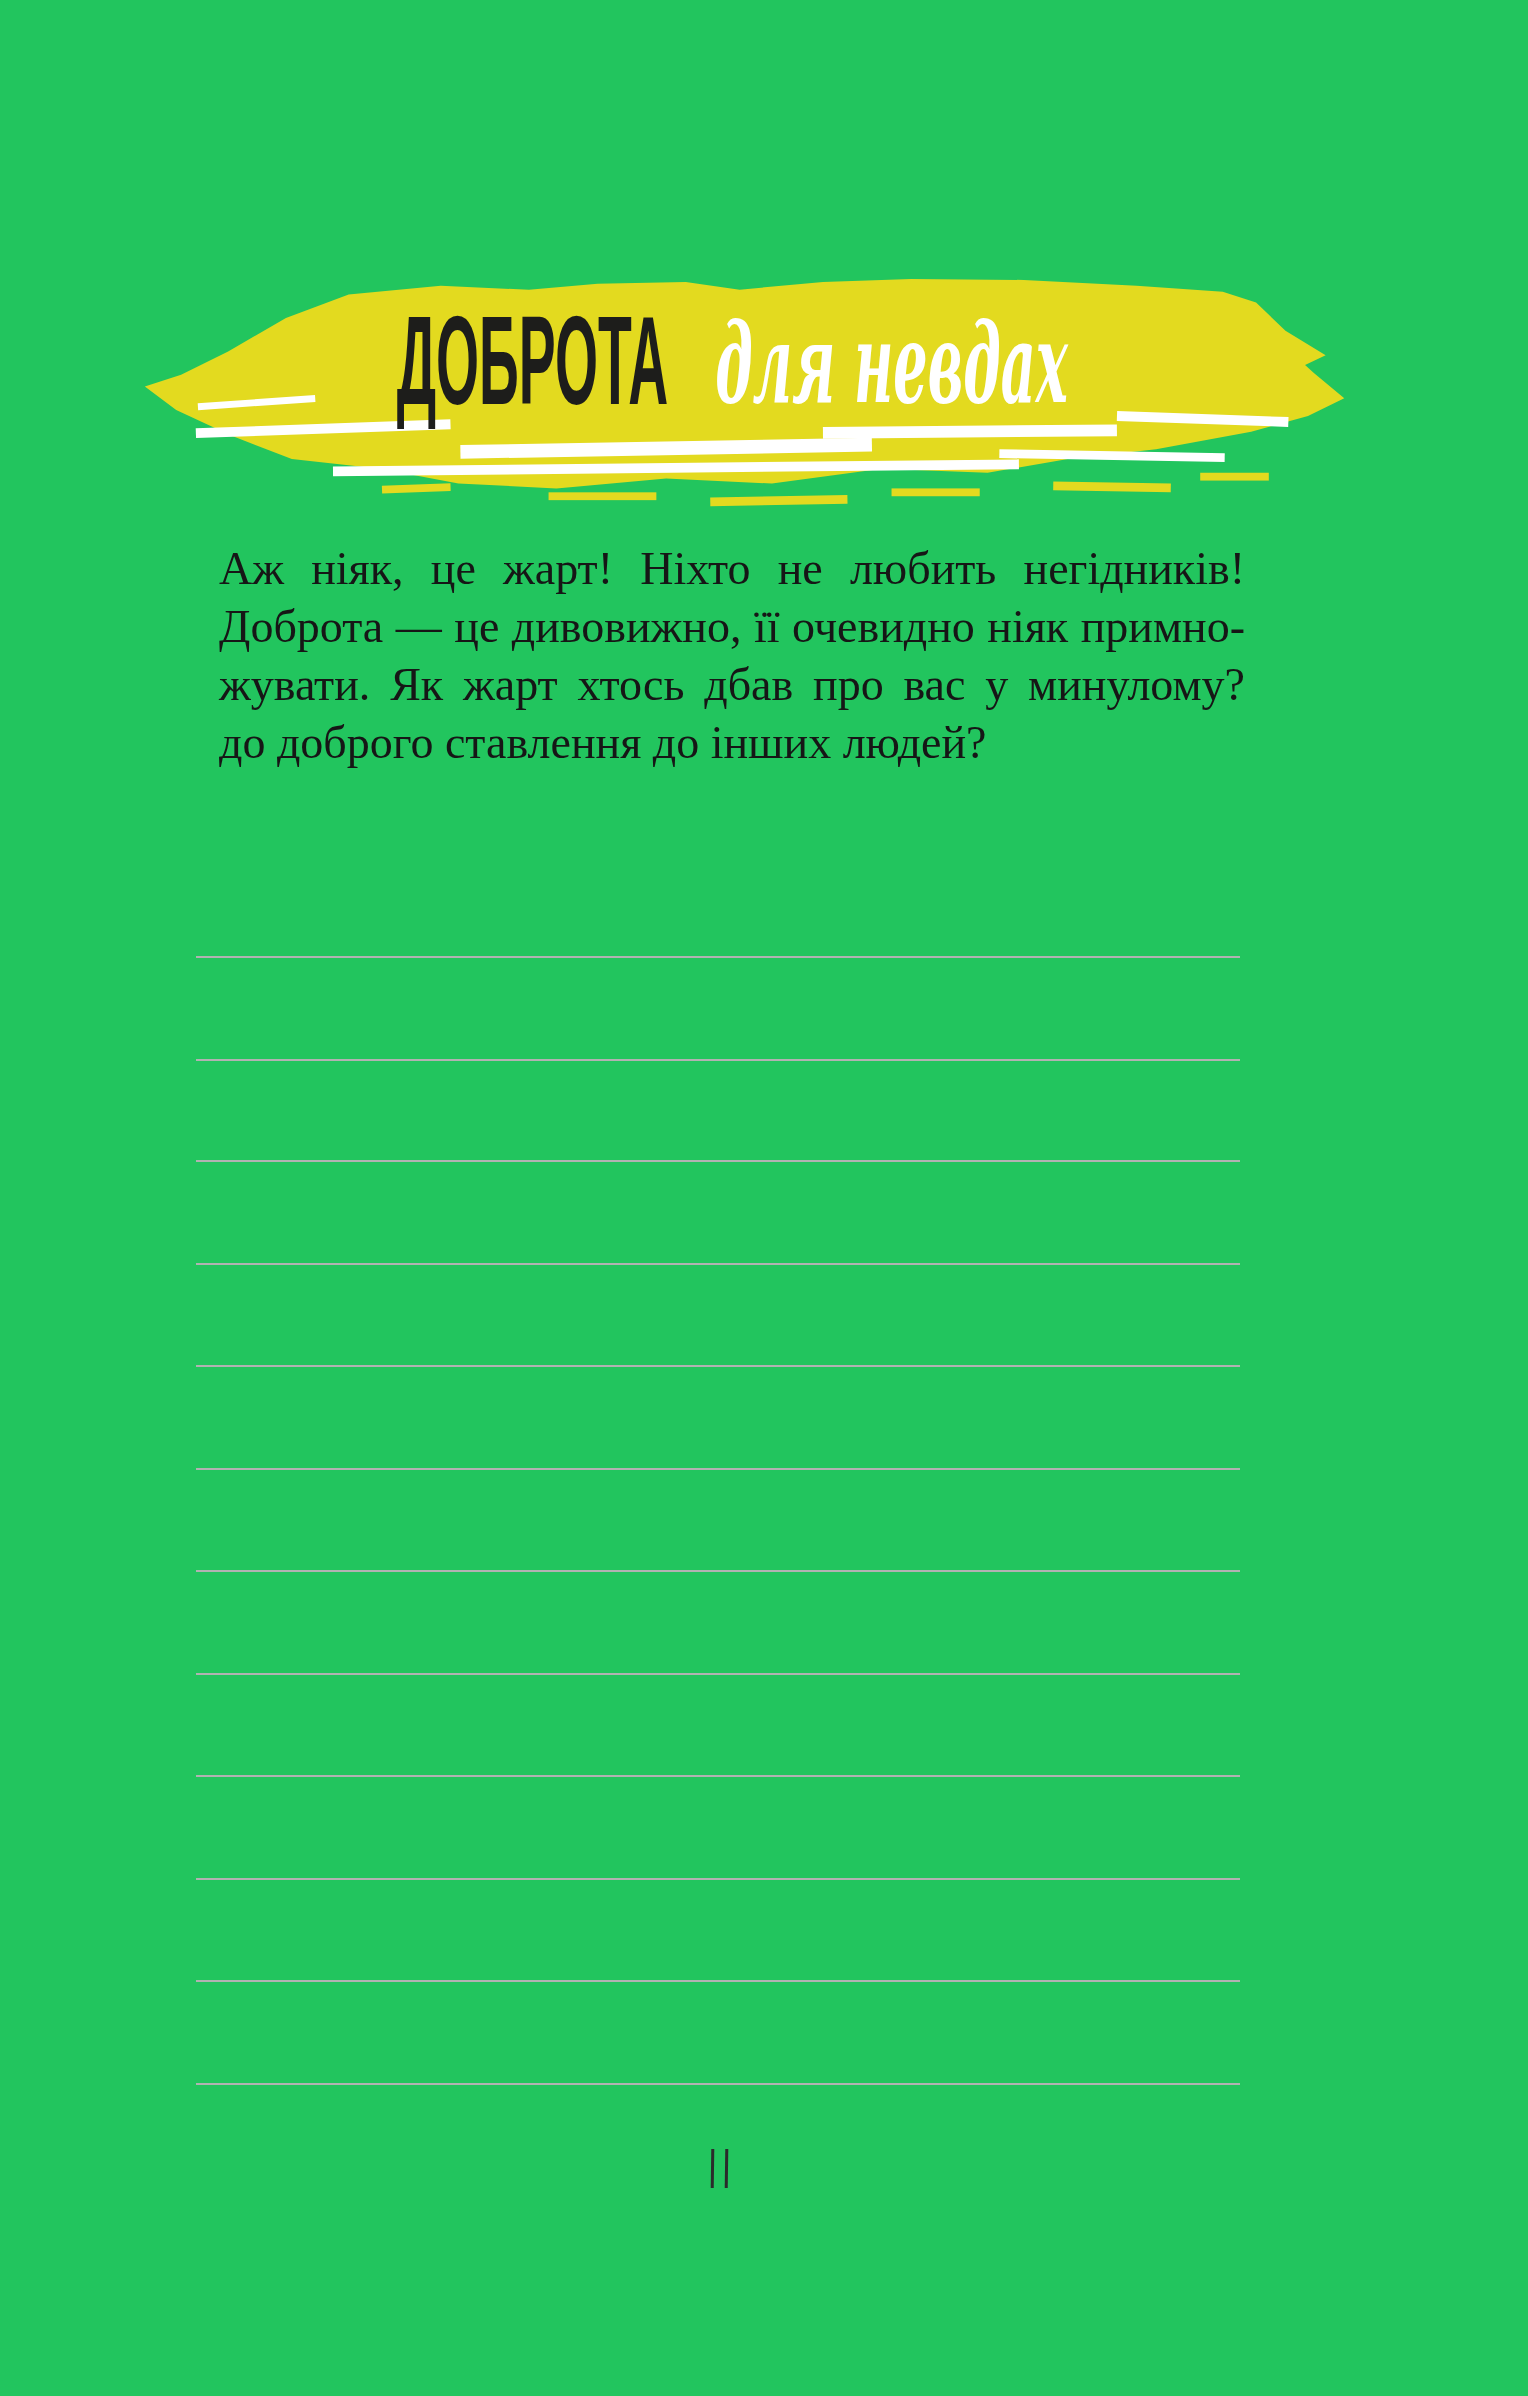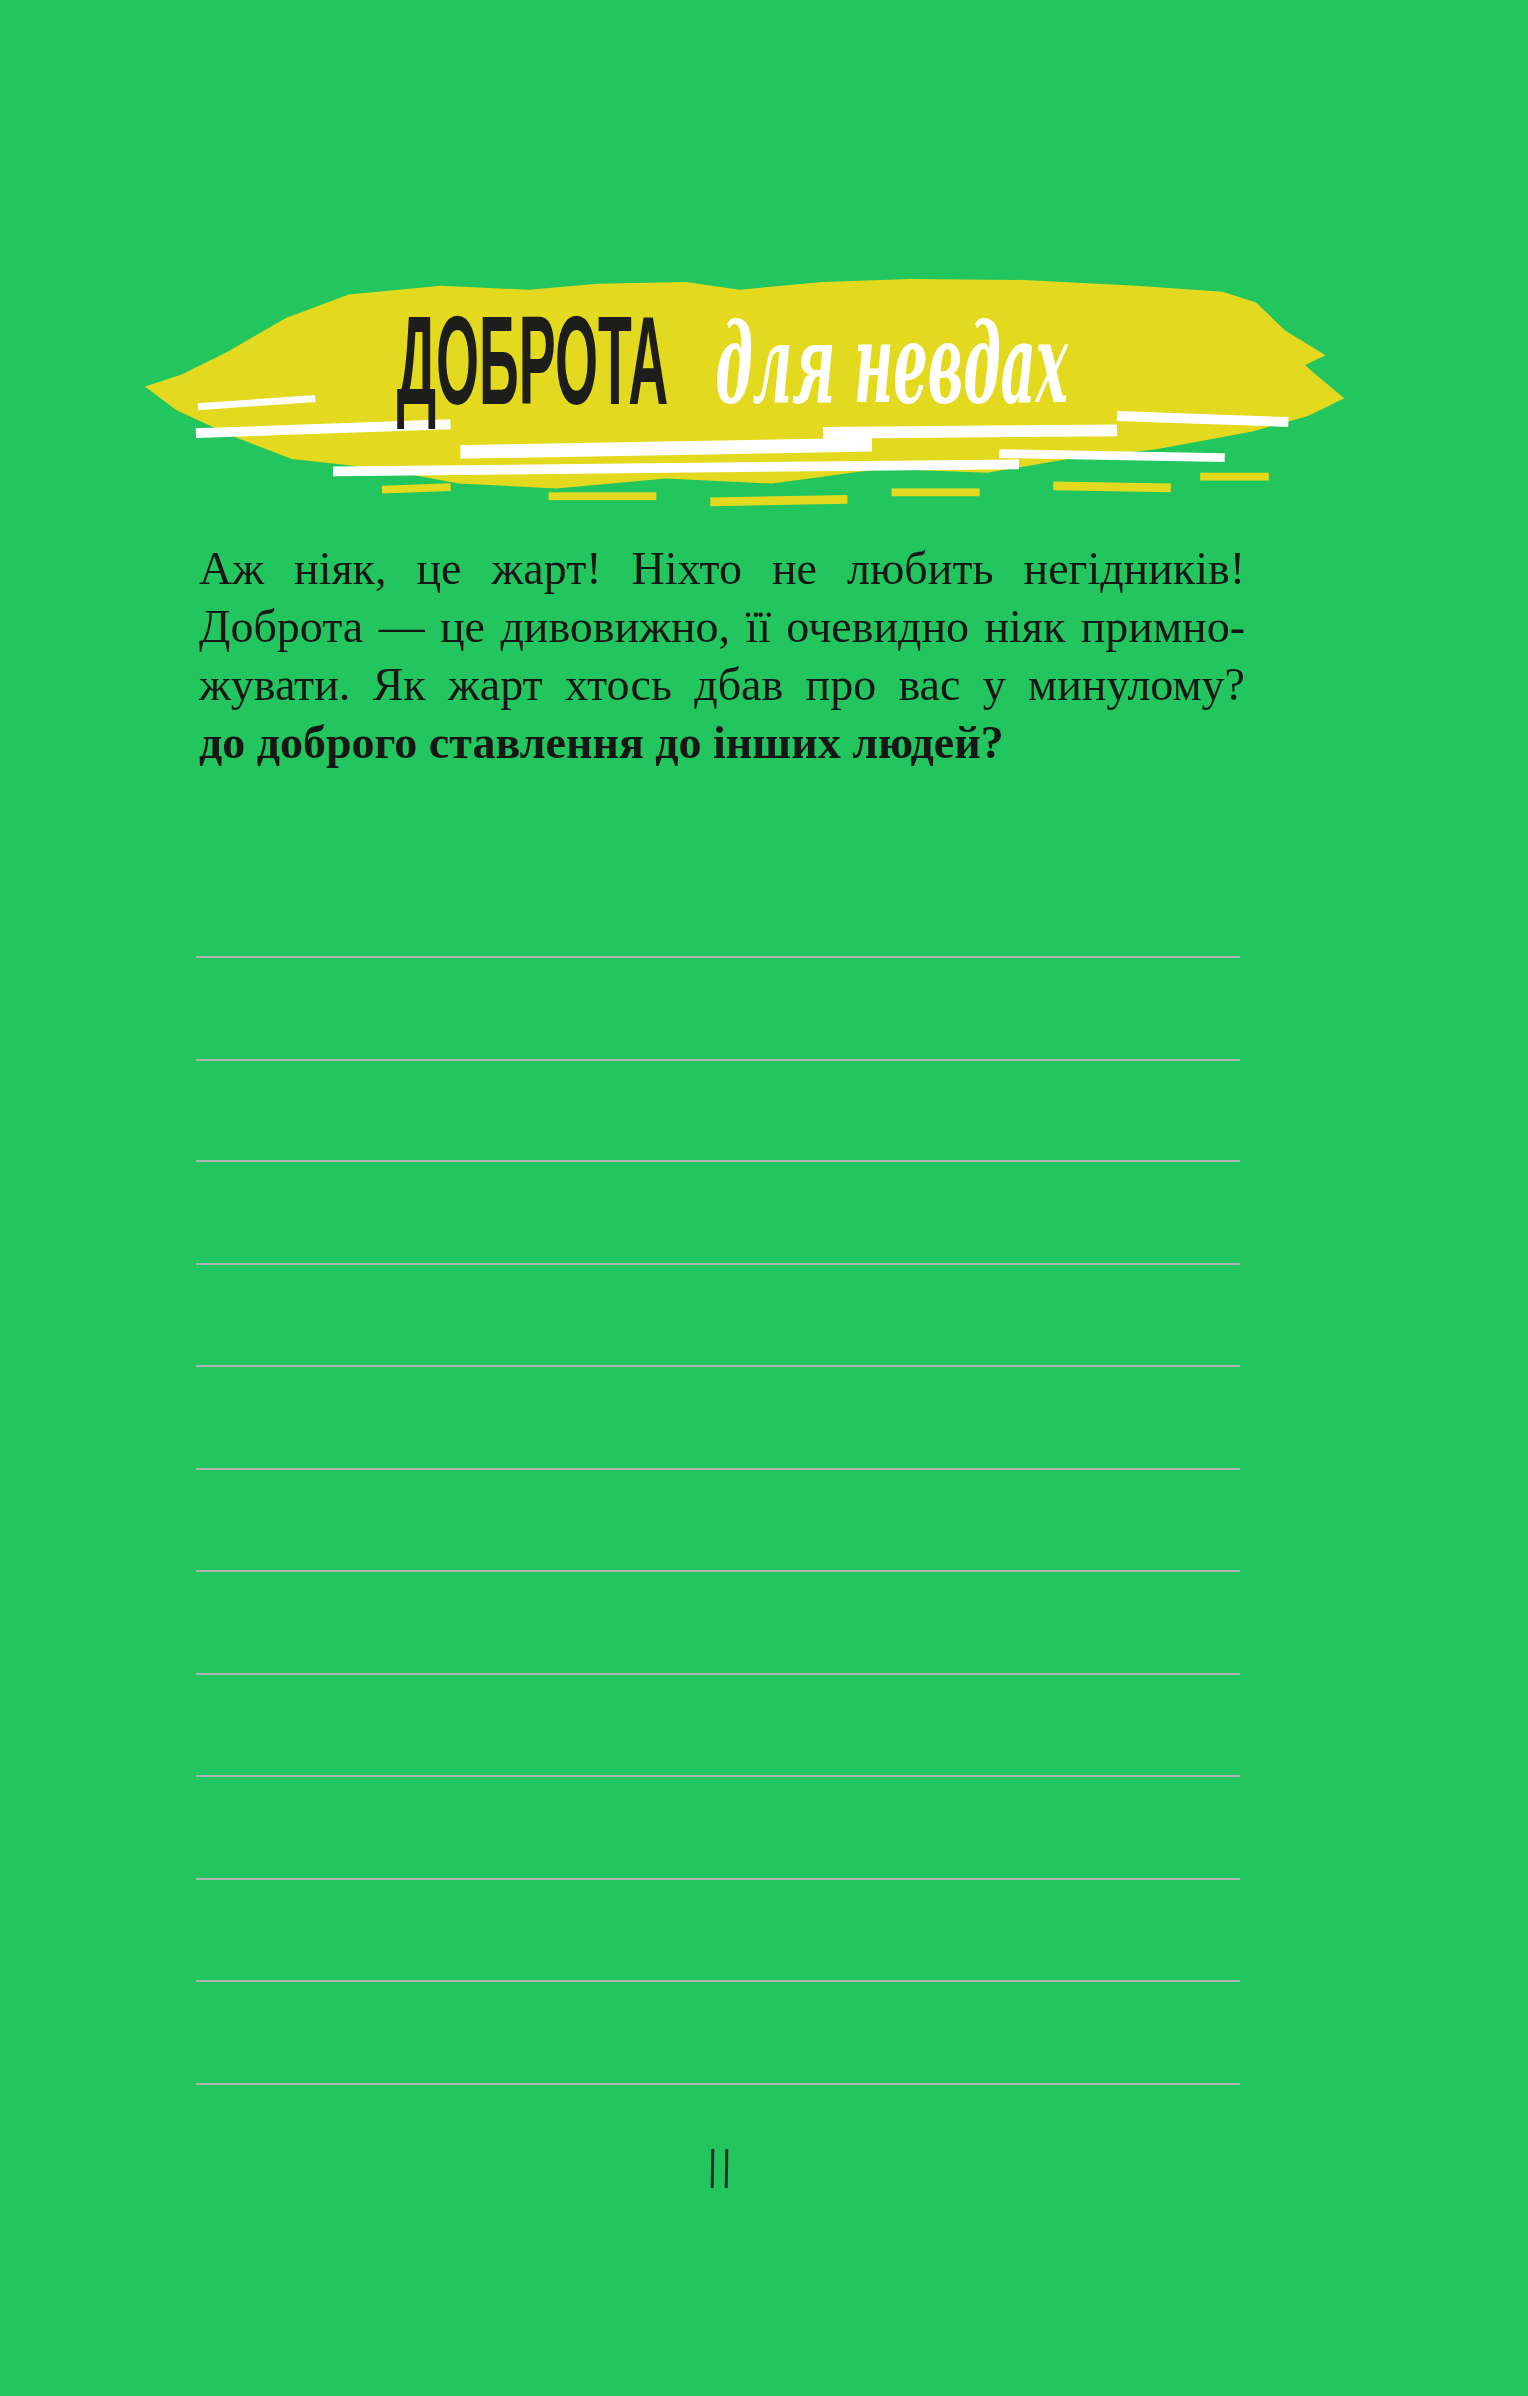--- a/index.html
+++ b/index.html
@@ -35,25 +35,25 @@
     width: 1046px;
     color: #161616;
     font-size: 46px;
     line-height: 58px;
   }
   .prompt-line {
     height: 58px;
     white-space: nowrap;
     text-align: justify;
     text-align-last: justify;
+    margin-left: 20px;
   }
   .prompt-line.last {
     text-align: right;
     text-align-last: left;
-    font-weight: bold;
   }
 
   
   #ruled-lines { position: absolute; left: 0; top: 0; width: 100%; height: 100%; }
   .ruled-line {
     position: absolute;
     left: 196px;
     width: 1044px;
     height: 2px;
   }

